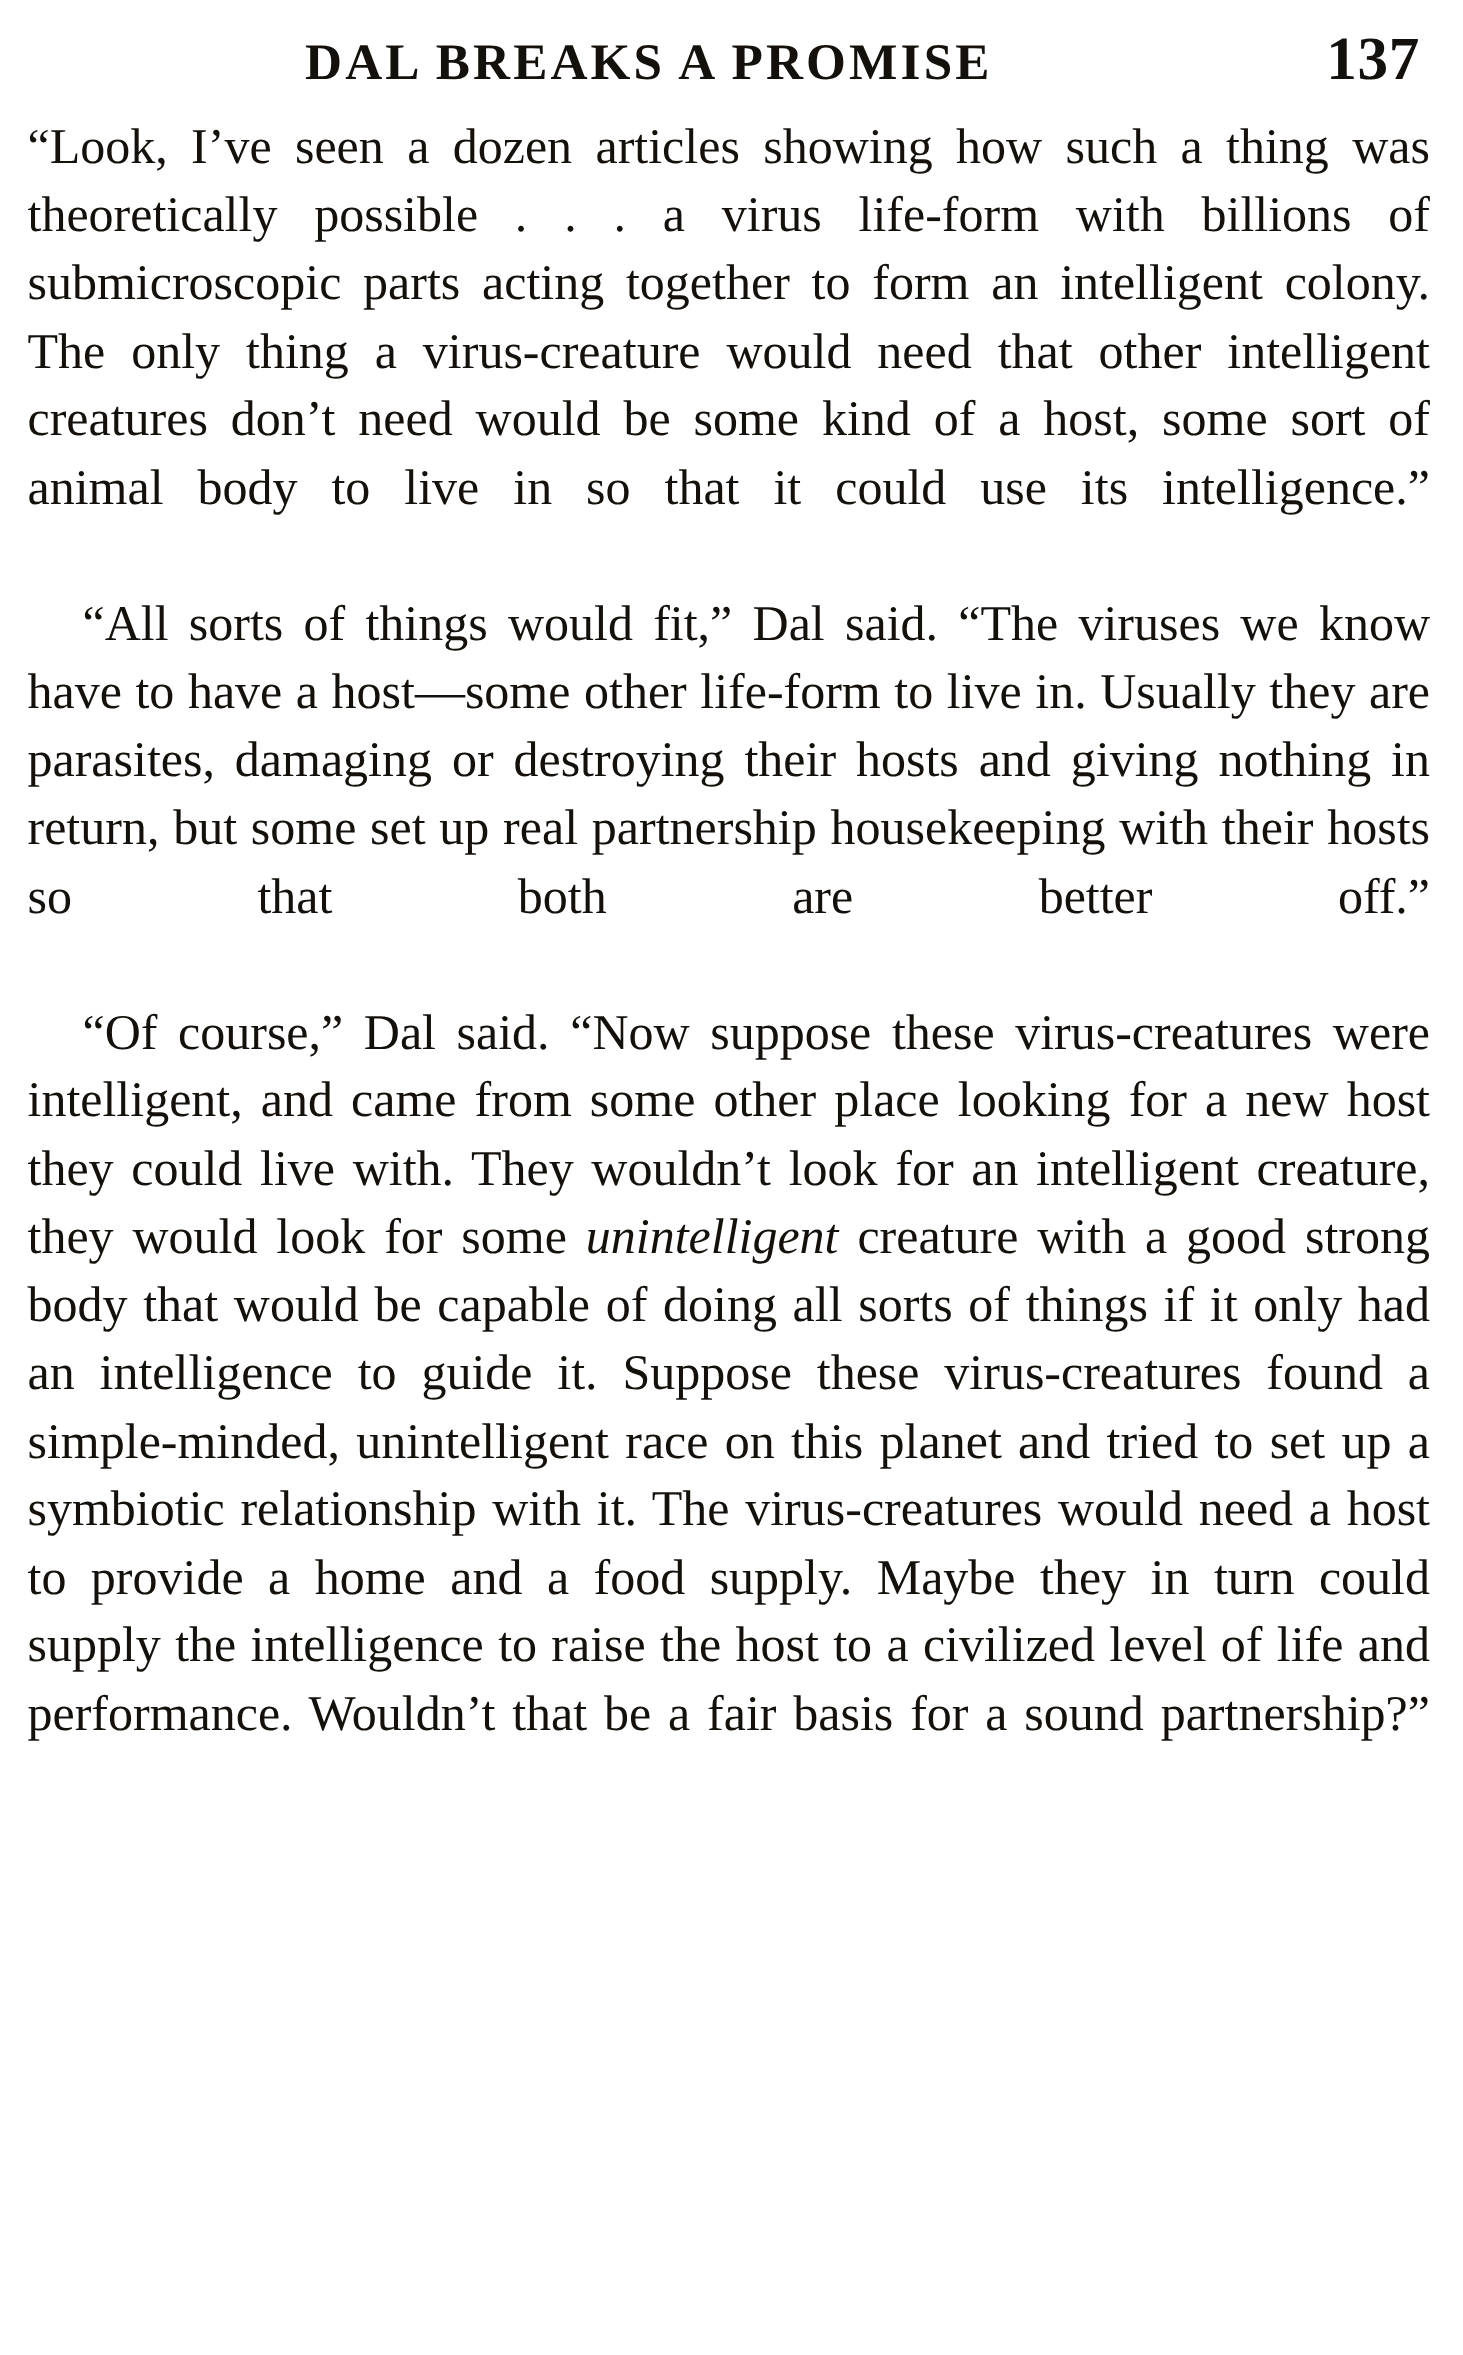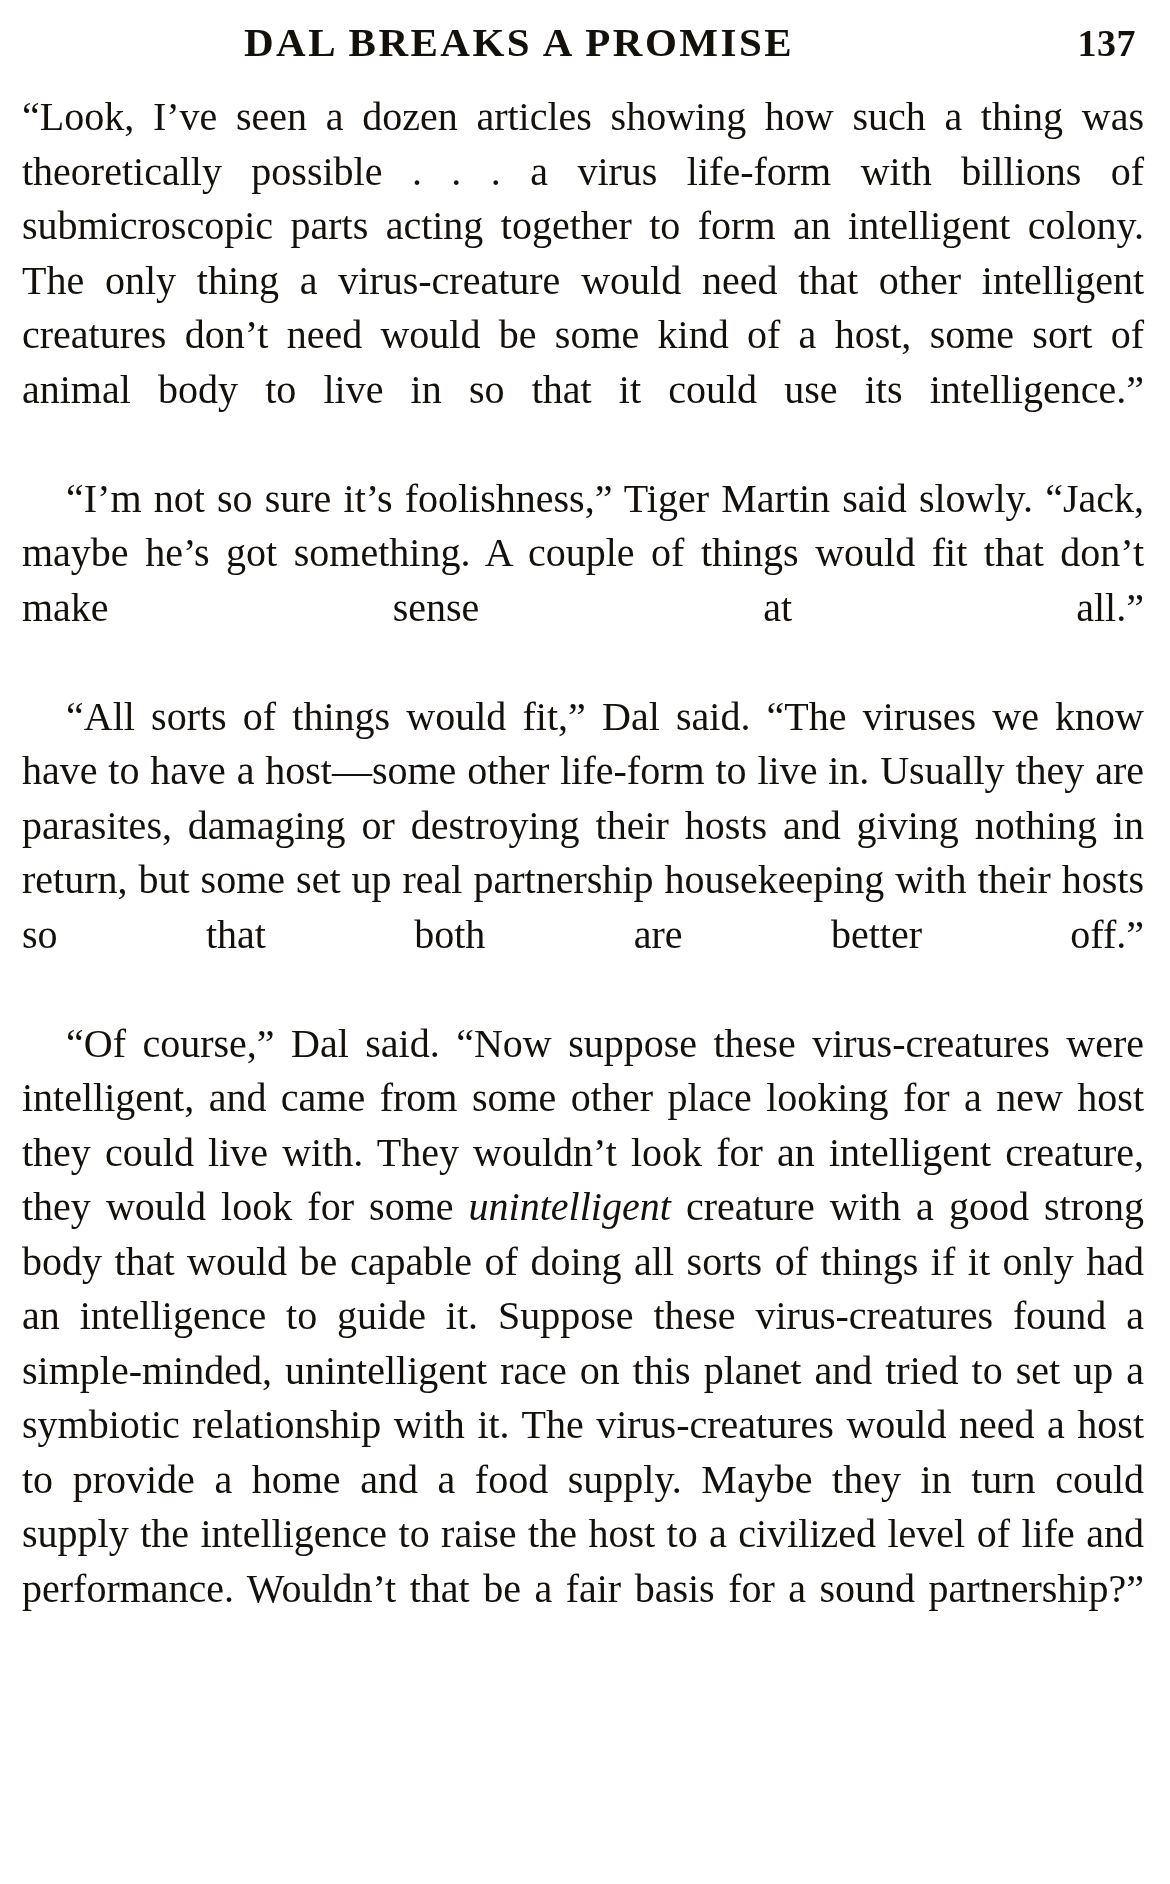--- a/index.html
+++ b/index.html
@@ -30,21 +30,21 @@
   }
   .head-title {
     font-size: 41px;
     letter-spacing: 2.5px;
     font-weight: 700;
     margin-left: 222px;
     white-space: nowrap;
     font-family: "Liberation Serif", "DejaVu Serif", serif;
   }
   .head-folio {
-    font-size: 38px;
+    font-size: 49px;
     font-weight: 700;
     margin-left: auto;
     margin-right: 8px;
     letter-spacing: 0.5px;
   }
   .body-text {
     font-size: 40px;
     line-height: 54.5px;
     text-align: justify;
     text-justify: inter-word;
@@ -75,18 +75,17 @@
 
 <div class="page">
 
   <div class="running-head">
     <span class="head-title">DAL BREAKS A PROMISE</span>
     <span class="head-folio">137</span>
   </div>
 
   <div class="body-text">
     <p class="noindent">“Look, I’ve seen a dozen articles showing how such a thing was theoretically possible . . . a virus life-form with billions of submicroscopic parts acting together to form an intelligent colony. The only thing a virus-creature would need that other intelligent creatures don’t need would be some kind of a host, some sort of animal body to live in so that it could use its intelligence.”</p>
-    <p class="indent">“I’m not so sure it’s foolishness,” Tiger Martin said slowly. “Jack, maybe he’s got something. A couple of things would fit that don’t make sense at all.”</p>
     <p class="indent">“All sorts of things would fit,” Dal said. “The viruses we know have to have a host—some other life-form to live in. Usually they are parasites, damaging or destroying their hosts and giving nothing in return, but some set up real partnership housekeeping with their hosts so that both are better off.”</p>
     <p class="indent"><span>“Of course,” Dal said. “Now suppose these virus-creatures were intelligent, and came from some other place looking for a new host they could live with. They wouldn’t look for an intelligent creature, they would look for some </span><em>unintelligent</em><span> creature with a good strong body that would be capable of doing all sorts of things if it only had an intelligence to guide it. Suppose these virus-creatures found a simple-minded, unintelligent race on this planet and tried to set up a symbiotic relationship with it. The virus-creatures would need a host to provide a home and a food supply. Maybe they in turn could supply the intelligence to raise the host to a civilized level of life and performance. Wouldn’t that be a fair basis for a sound partnership?”</span></p>
   </div>
 
 </div>
 
 </body></html>

